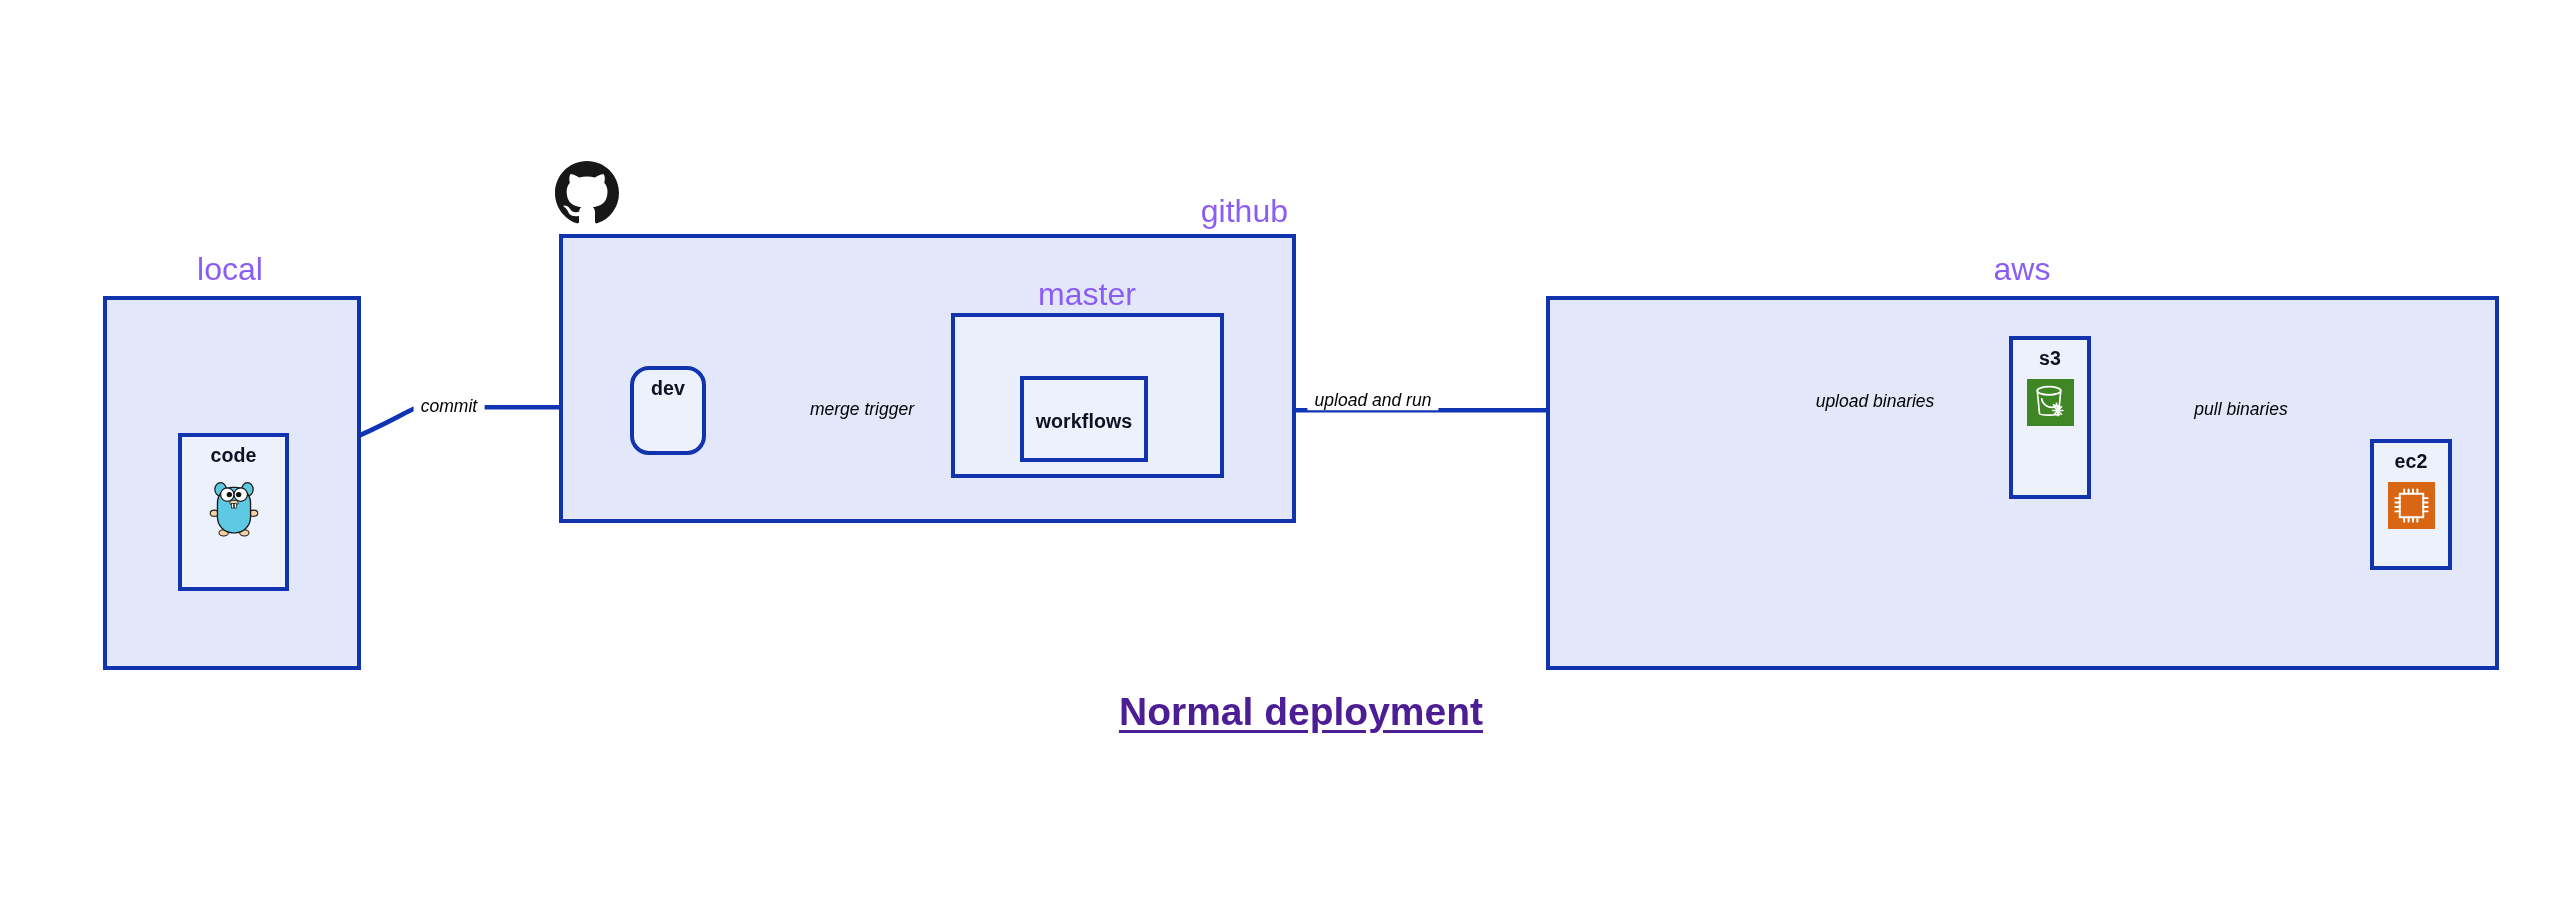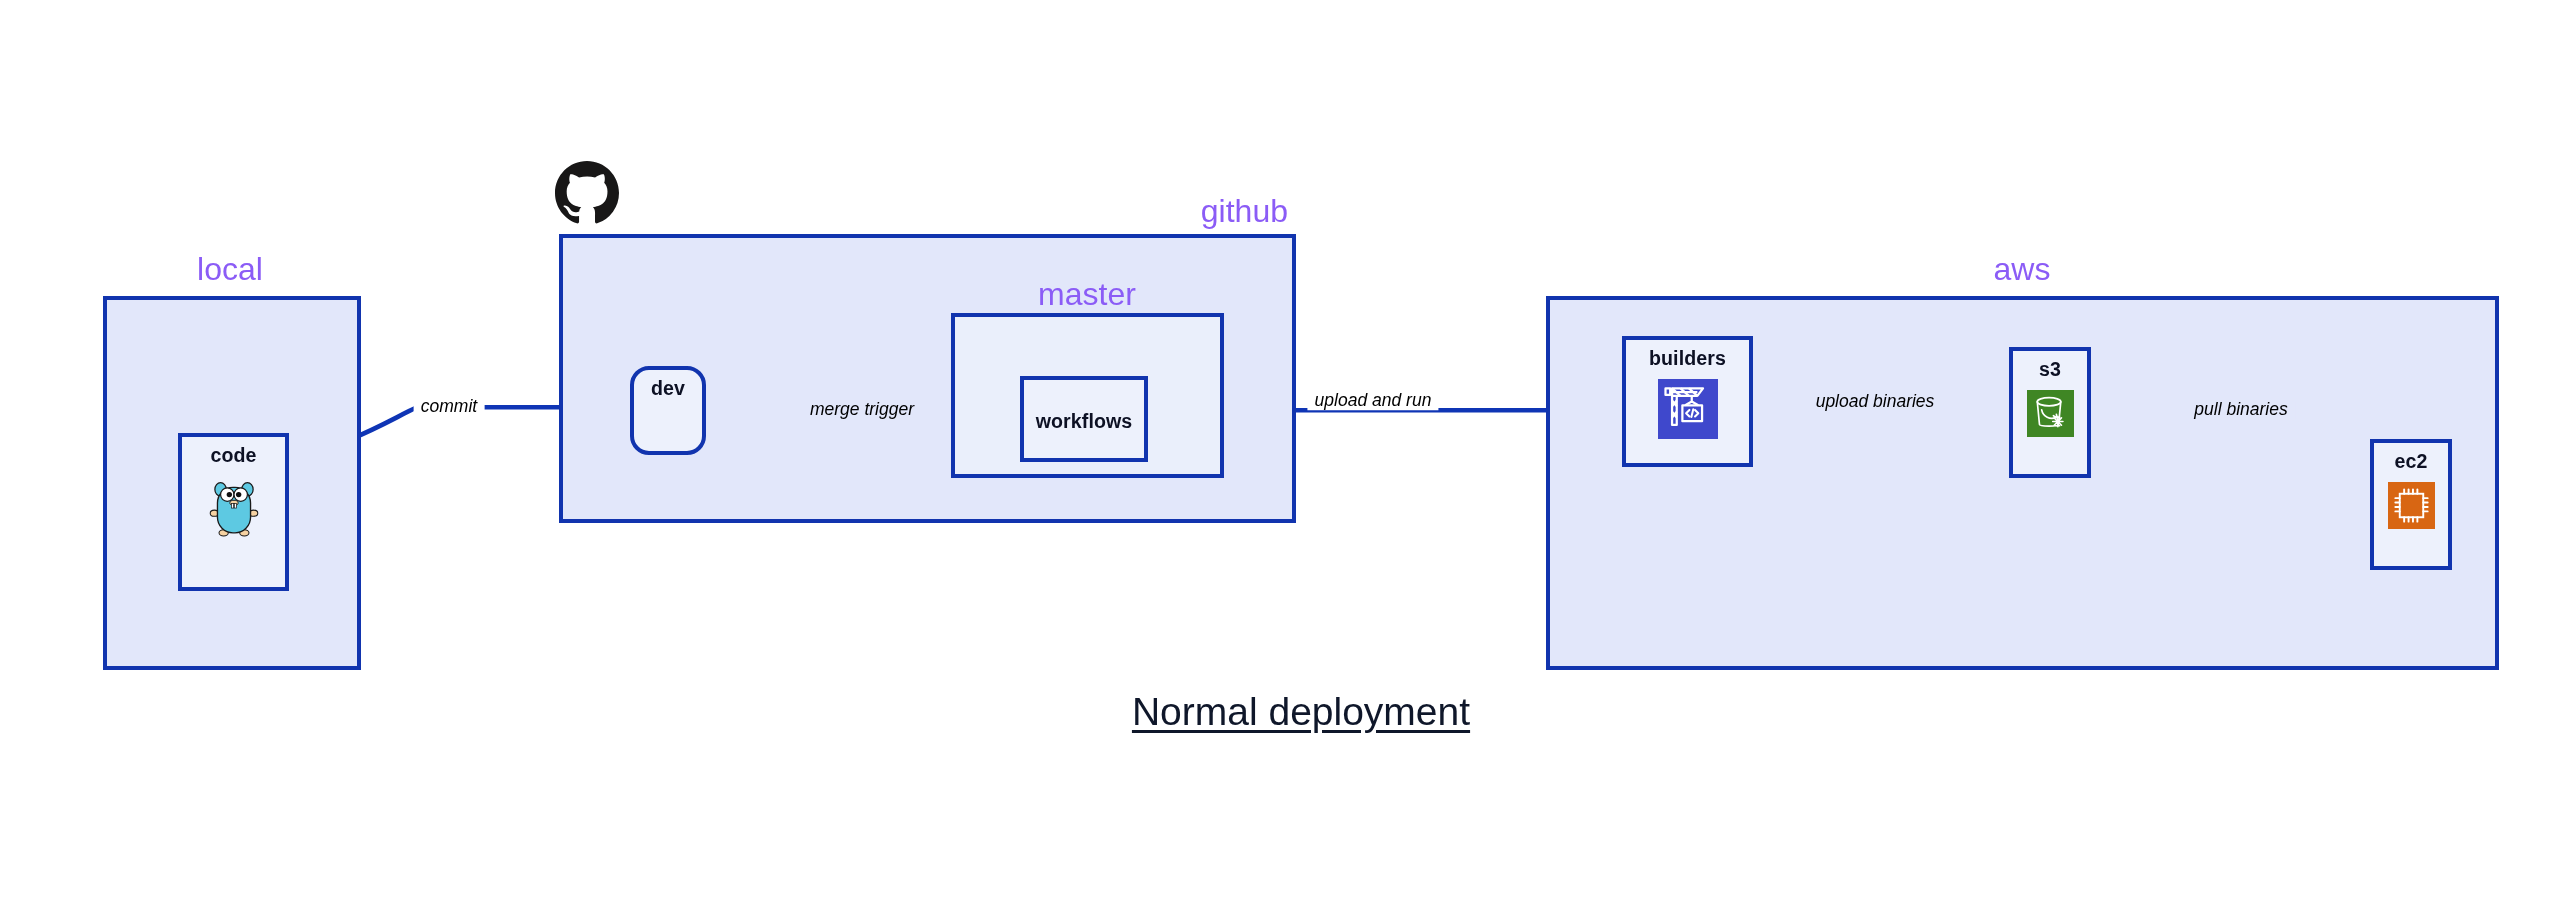--- a/index.html
+++ b/index.html
@@ -61,26 +61,26 @@
     color:#000000;
     white-space:nowrap;
     line-height:1;
     transform:translate(-50%,-50%);
     background:transparent;
   }
   
   #diagram-title{
     position:absolute;
     font-size:39px;
-    color:#0f172a;
+    color:#4c1d95;
     text-decoration:underline;
     text-underline-offset:5.2px;
     white-space:nowrap;
     transform:translateX(-50%);
-    font-weight:400;
+    font-weight:700;
   }
   #github-logo{position:absolute;}
 </style>
 </head>
 <body>
 
 <div id="canvas">
 
   <svg id="edges" viewBox="0 0 5054 1750" xmlns="http://www.w3.org/2000/svg">
     <defs>
@@ -155,45 +155,22 @@
     <div class="node-label">dev</div>
   </div>
 
   <div class="node" style="left:1020px; top:376px; width:128px; height:86px;">
     <div class="node-label" style="margin-top:23px;">workflows</div>
   </div>
 
   <div class="group-label center" style="left:2022px; top:253px;">aws</div>
   <div class="group" style="left:1546px; top:296px; width:953px; height:374px;"></div>
 
-  <div class="node" style="left:1622px; top:336px; width:131px; height:131px;">
-    <div class="node-label">builders</div>
-    <span class="node-icon">
-      <svg width="60" height="60" viewBox="0 0 64 64" xmlns="http://www.w3.org/2000/svg">
-        <rect x="0" y="0" width="64" height="64" fill="#3F48CC"></rect>
-        <g fill="none" stroke="#ffffff" stroke-width="2.4" stroke-linejoin="round">
-          <rect x="8" y="10" width="5" height="7"></rect>
-          <path d="M15 10 h33 l-6 8 H15 z"></path>
-          <path d="M15 10 l9 8 M24 10 l9 8 M33 10 l9 8"></path>
-          <path d="M15 14 h27"></path>
-          <path d="M15 17 v32 h5 V17"></path>
-          <path d="M15 23 l5 6 M20 23 l-5 6 M15 35 l5 6 M20 35 l-5 6"></path>
-          <path d="M36 18 v6 M36 24 l-7 4 M36 24 l7 4"></path>
-          <rect x="26" y="28" width="21" height="17"></rect>
-        </g>
-        <g fill="none" stroke="#ffffff" stroke-width="2.2" stroke-linecap="round" stroke-linejoin="round">
-          <path d="M33.5 33 l-3.5 3.5 3.5 3.5"></path>
-          <path d="M39.5 33 l3.5 3.5 -3.5 3.5"></path>
-          <path d="M37.6 32.4 l-2 8.2"></path>
-        </g>
-      </svg>
-    </span>
-  </div>
-
-  <div class="node" style="left:2009px; top:347px; width:82px; height:131px;">
+
+  <div class="node" style="left:2009px; top:336px; width:82px; height:163px;">
     <div class="node-label">s3</div>
     <span class="node-icon">
       <svg width="47" height="47" viewBox="0 0 64 64" xmlns="http://www.w3.org/2000/svg">
         <rect x="0" y="0" width="64" height="64" fill="#3F8624"></rect>
         <g fill="none" stroke="#ffffff" stroke-width="2.3" stroke-linecap="round" stroke-linejoin="round">
           <ellipse cx="30" cy="16" rx="16" ry="5.5"></ellipse>
           <path d="M14 16 l3 31 c0 3 26 3 26 0 l3 -31"></path>
           <path d="M20 27 a14 14 0 0 0 20 10"></path>
           <path d="M36 35 l5 3 -1 -5"></path>
         </g>

